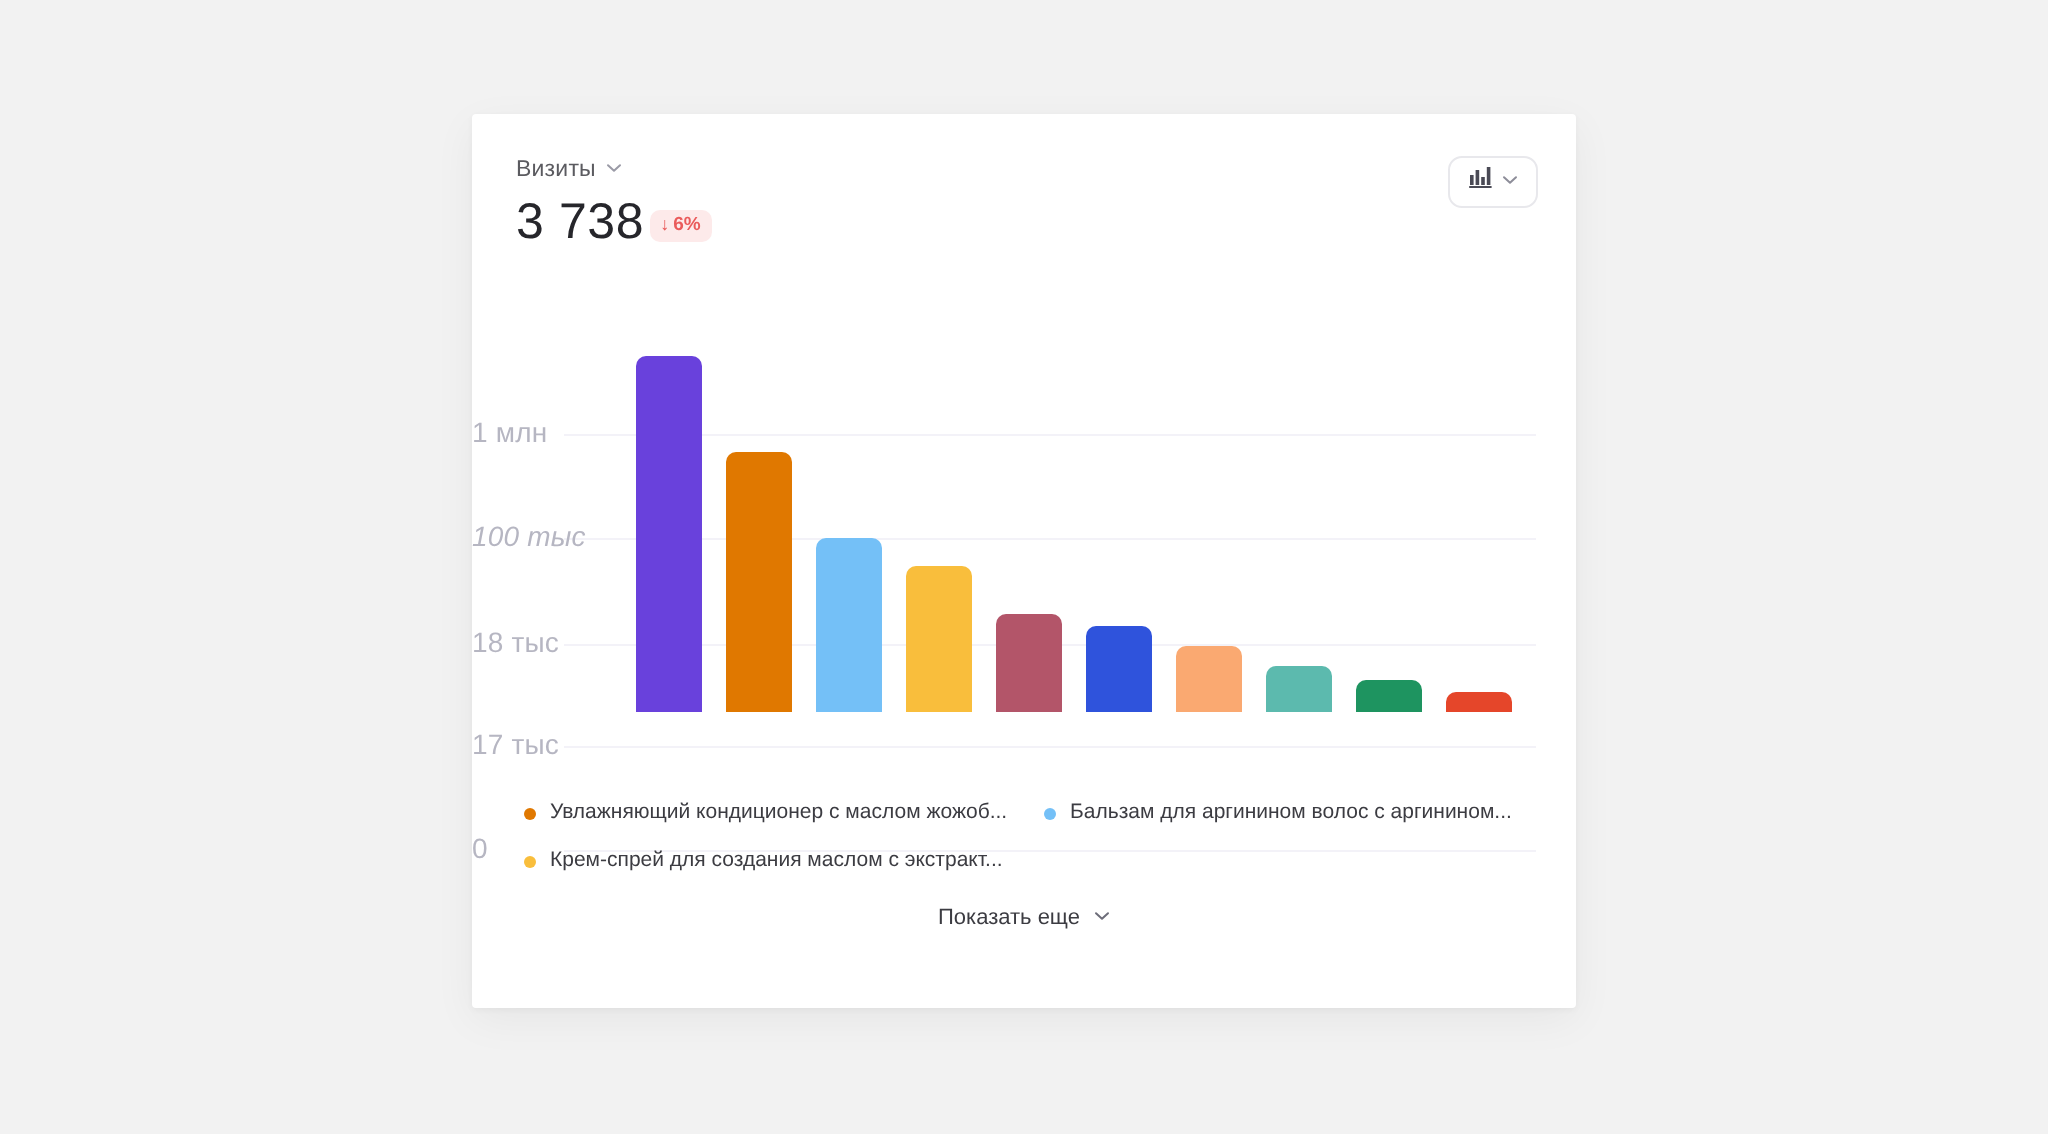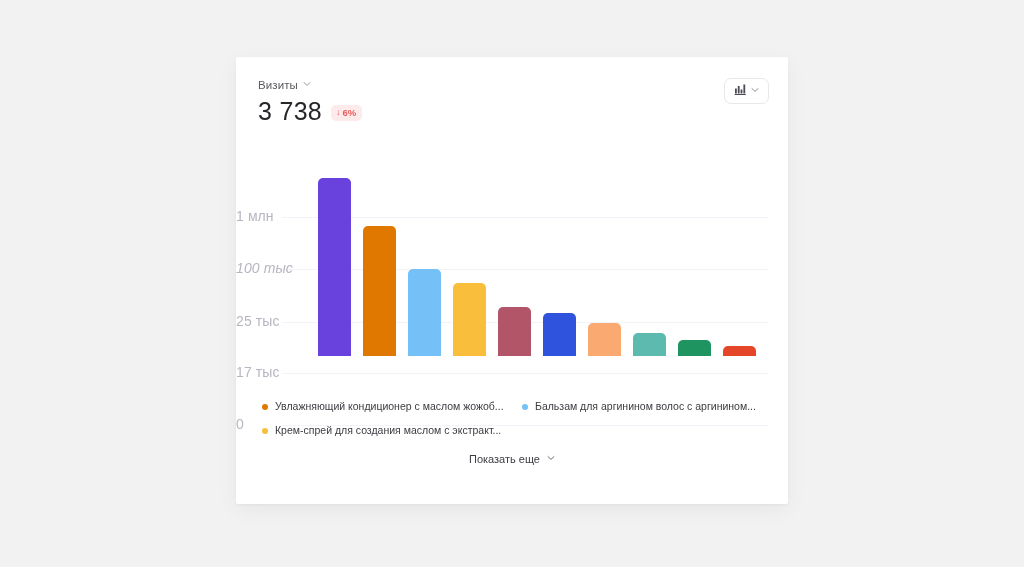--- a/index.html
+++ b/index.html
@@ -56,21 +56,21 @@
     width: 8px;
     height: 8px;
     position: relative;
     top: -1px;
   }
   .chev svg { display: block; }
 
   .metric-row {
     display: flex;
     align-items: center;
-    gap: 9px;
+    gap: 3px;
     margin-top: 5px;
   }
   .metric-value {
     font-size: 25px;
     color: #26262b;
     font-weight: 400;
     letter-spacing: 0.3px;
     line-height: 28px;
   }
   .delta-badge {
@@ -259,21 +259,21 @@
         <div class="grid-row" style="top: 72px;">
           <div class="grid-line"></div>
           <div class="axis-tick">1 млн</div>
         </div>
         <div class="grid-row" style="top: 124px; font-style: italic;">
           <div class="grid-line"></div>
           <div class="axis-tick">100 тыс</div>
         </div>
         <div class="grid-row" style="top: 177px;">
           <div class="grid-line"></div>
-          <div class="axis-tick">25 тыс</div>
+          <div class="axis-tick">18 тыс</div>
         </div>
         <div class="grid-row" style="top: 228px;">
           <div class="grid-line"></div>
           <div class="axis-tick">17 тыс</div>
         </div>
         <div class="grid-row" style="top: 280px;">
           <div class="grid-line"></div>
           <div class="axis-tick">0</div>
         </div>
       </div>

